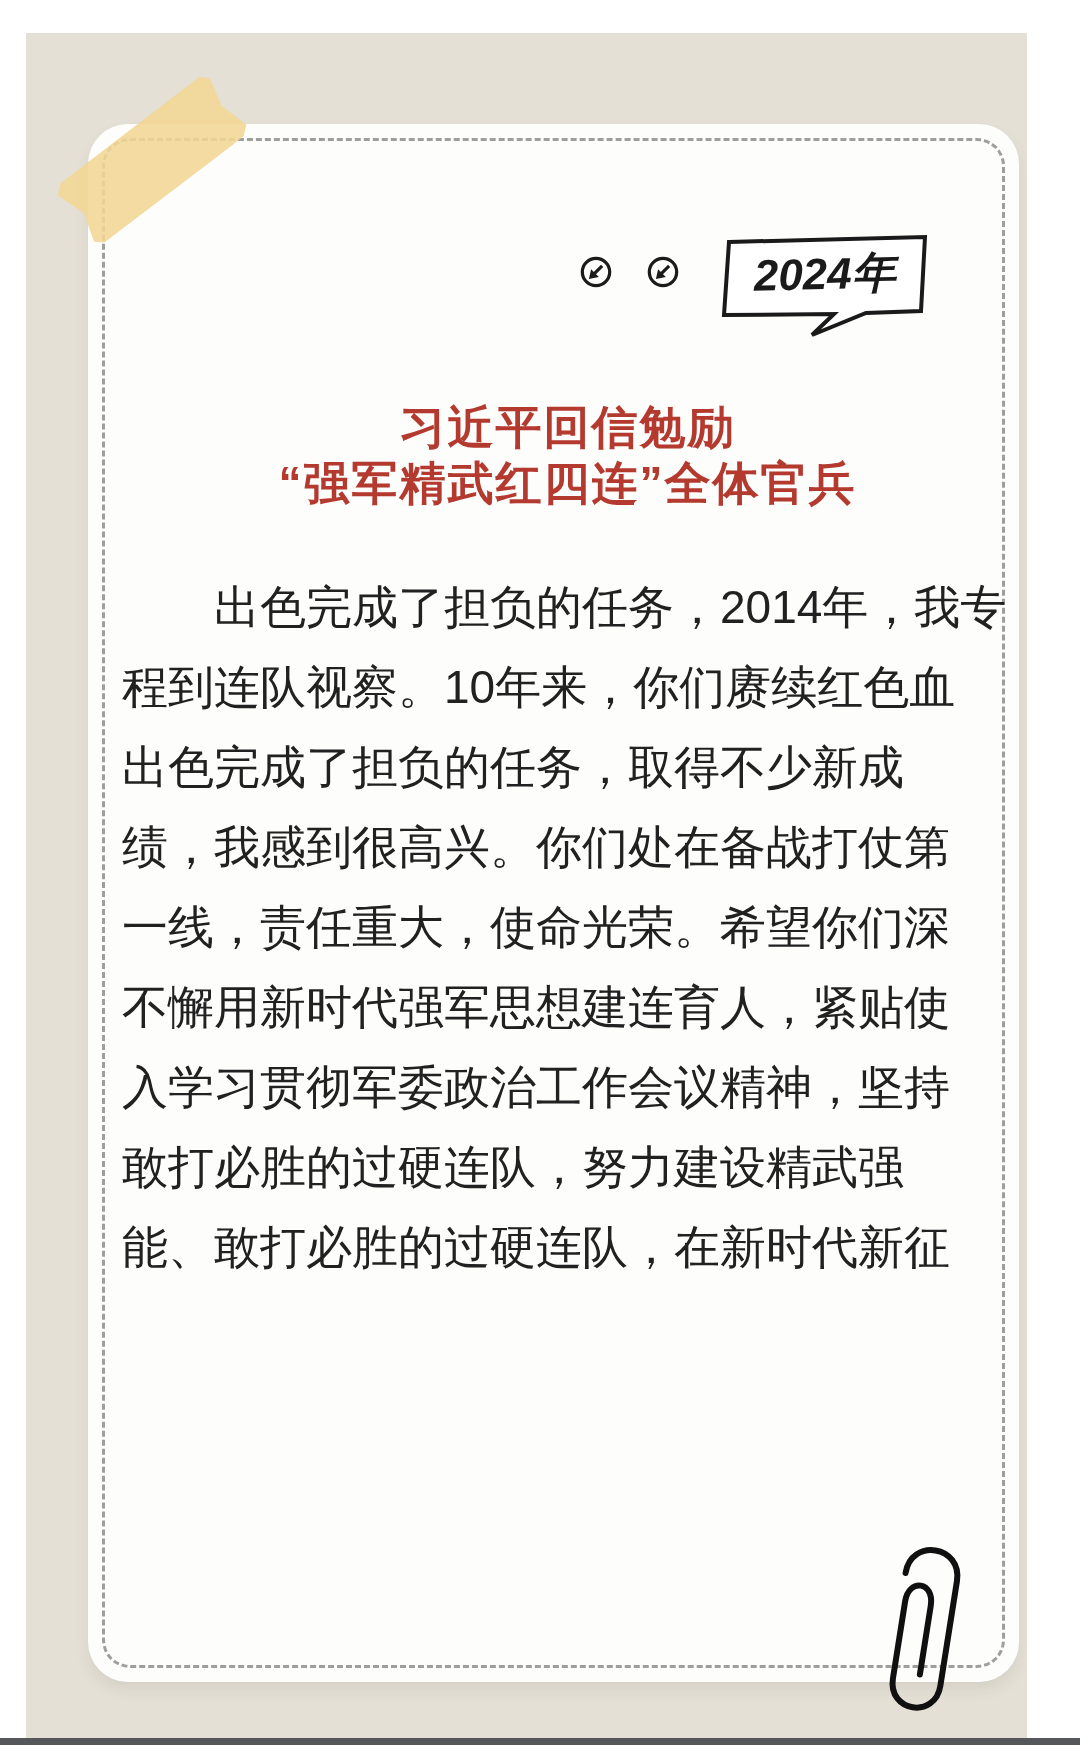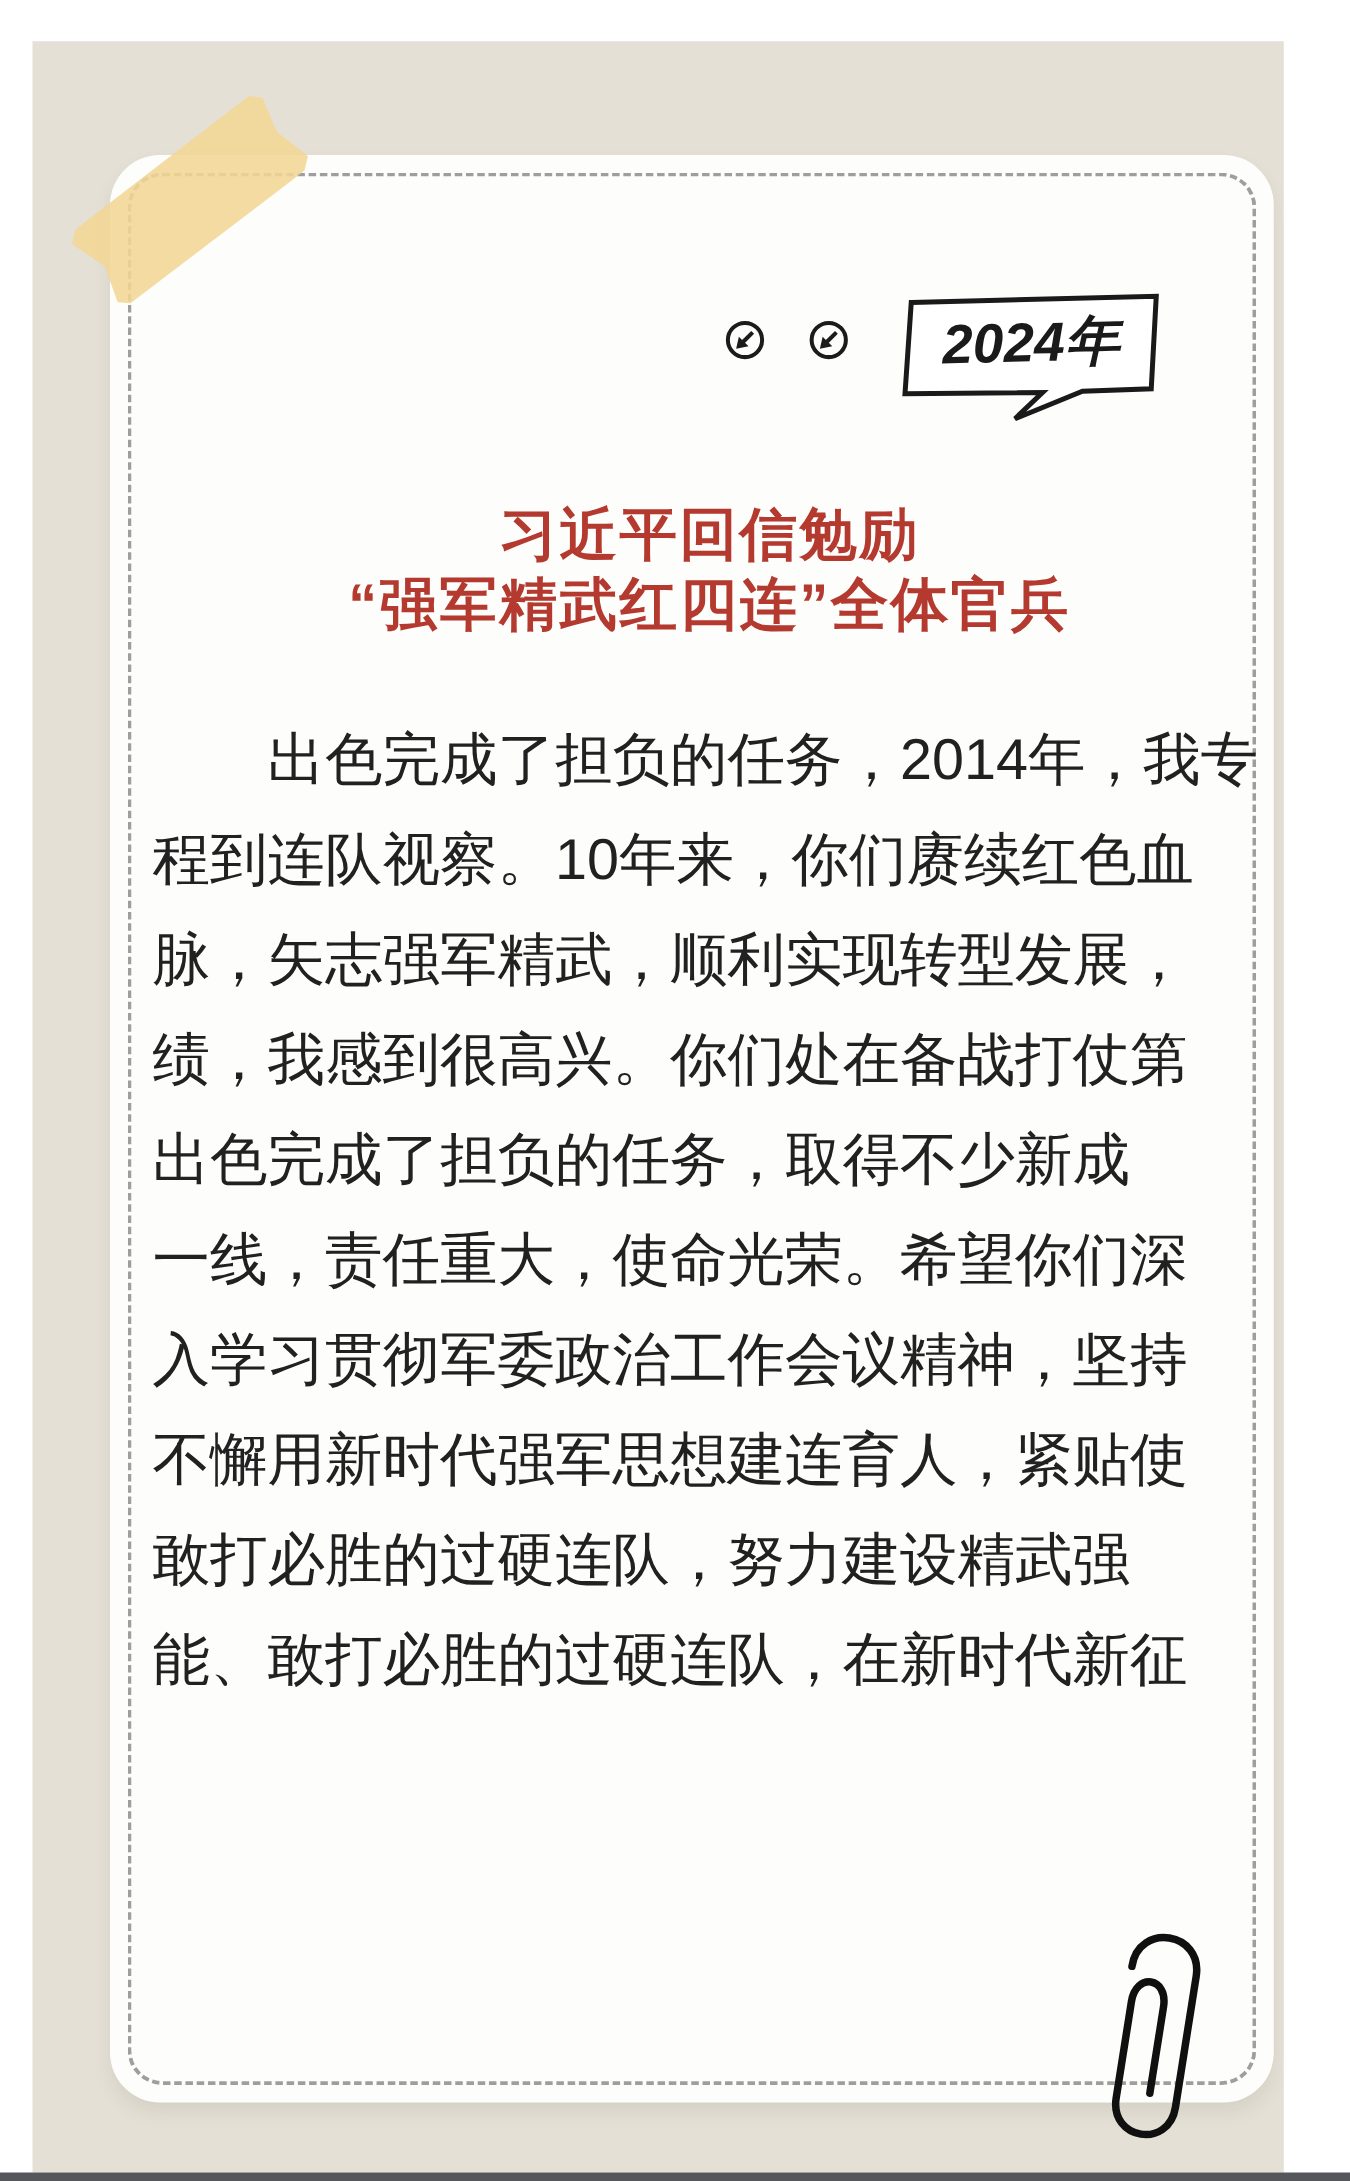--- a/index.html
+++ b/index.html
@@ -68,26 +68,25 @@
   </svg>
 
   <div class="title">
     <div>习近平回信勉励</div>
     <div>“强军精武红四连”全体官兵</div>
   </div>
 
   <div class="body-text">
       <div>　　出色完成了担负的任务，2014年，我专</div>
       <div>程到连队视察。10年来，你们赓续红色血</div>
-      <div>脉，矢志强军精武，顺利实现转型发展，</div>
+      <div>出色完成了担负的任务，取得不少新成</div>
       <div>绩，我感到很高兴。你们处在备战打仗第</div>
-      <div>出色完成了担负的任务，取得不少新成</div>
       <div>一线，责任重大，使命光荣。希望你们深</div>
+      <div>不懈用新时代强军思想建连育人，紧贴使</div>
       <div>入学习贯彻军委政治工作会议精神，坚持</div>
-      <div>不懈用新时代强军思想建连育人，紧贴使</div>
       <div>敢打必胜的过硬连队，努力建设精武强</div>
       <div>能、敢打必胜的过硬连队，在新时代新征</div>
     </div>
 
   <div class="tape"></div>
 
   <svg class="paperclip" viewBox="0 0 100 210">
     <g transform="rotate(9 50 105)">
       <path d="M 27,52 C 27,16 79,16 79,52 L 79,158 C 79,192 31,192 31,158 L 31,80 C 31,56 57,56 57,80 L 57,150" fill="none" stroke="#101010" stroke-width="6" stroke-linecap="round"></path>
     </g>

